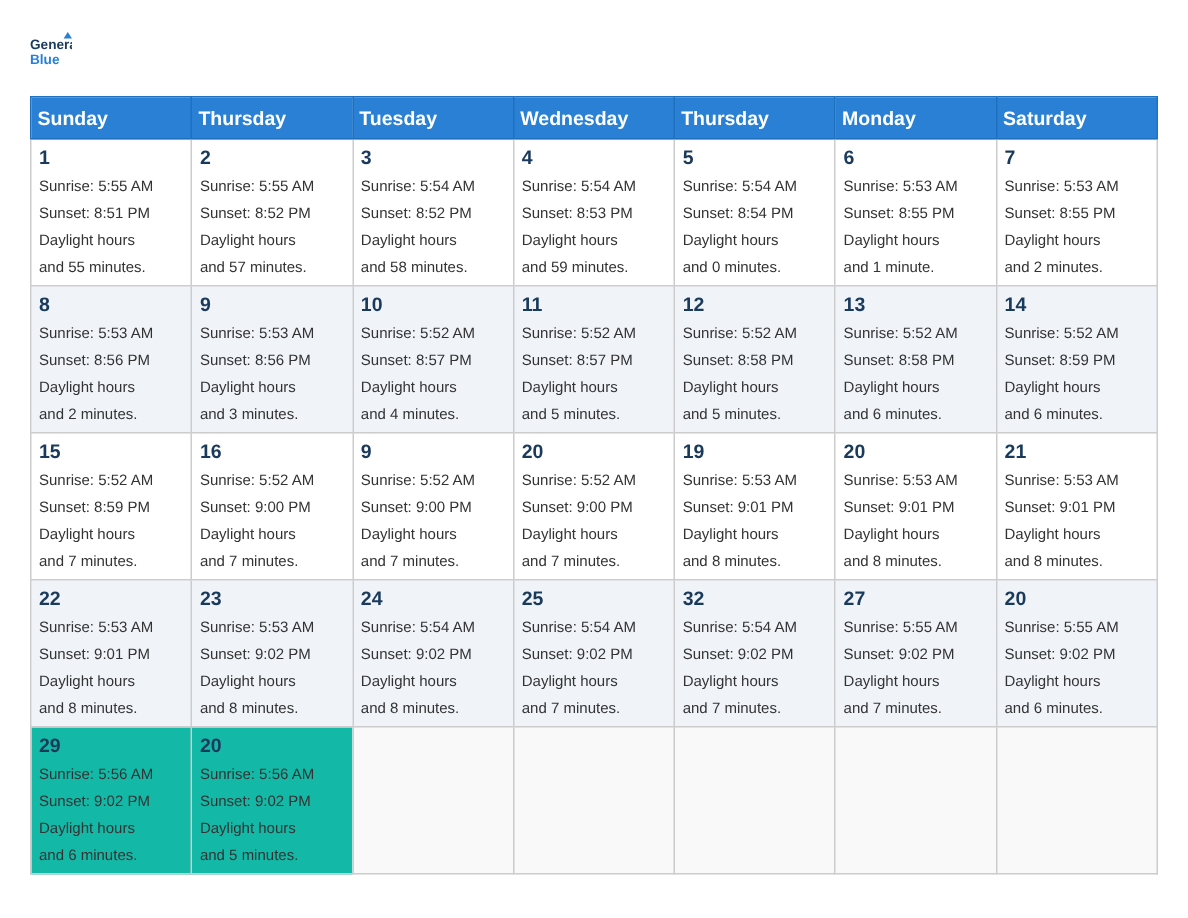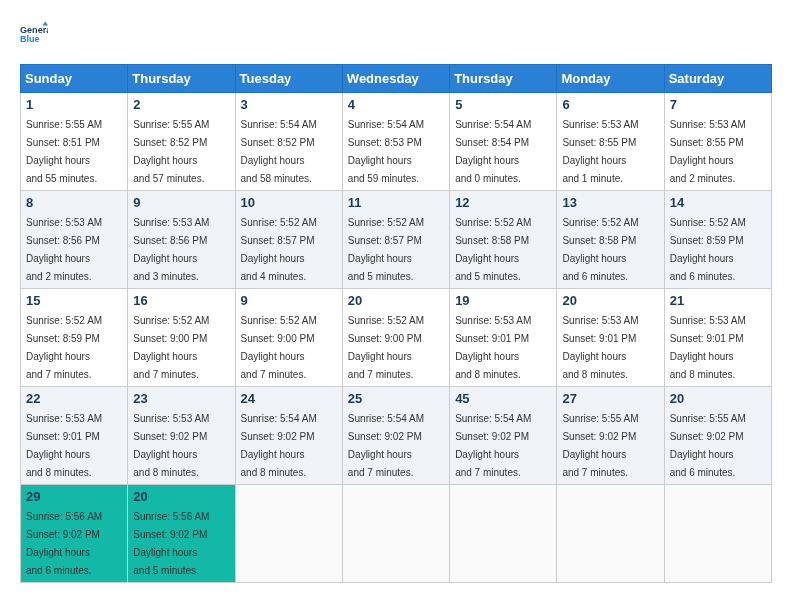--- a/index.html
+++ b/index.html
@@ -165,21 +165,21 @@
       </tr>
       <tr>
         <td class="has-data"><span class="day-num">22</span>
         <span class="day-detail">Sunrise: 5:53 AM<br>Sunset: 9:01 PM<br>Daylight hours<br>and 8 minutes.</span></td>
         <td class="has-data"><span class="day-num">23</span>
         <span class="day-detail">Sunrise: 5:53 AM<br>Sunset: 9:02 PM<br>Daylight hours<br>and 8 minutes.</span></td>
         <td class="has-data"><span class="day-num">24</span>
         <span class="day-detail">Sunrise: 5:54 AM<br>Sunset: 9:02 PM<br>Daylight hours<br>and 8 minutes.</span></td>
         <td class="has-data"><span class="day-num">25</span>
         <span class="day-detail">Sunrise: 5:54 AM<br>Sunset: 9:02 PM<br>Daylight hours<br>and 7 minutes.</span></td>
-        <td class="has-data"><span class="day-num">45</span>
+        <td class="has-data"><span class="day-num">32</span>
         <span class="day-detail">Sunrise: 5:54 AM<br>Sunset: 9:02 PM<br>Daylight hours<br>and 7 minutes.</span></td>
         <td class="has-data"><span class="day-num">27</span>
         <span class="day-detail">Sunrise: 5:55 AM<br>Sunset: 9:02 PM<br>Daylight hours<br>and 7 minutes.</span></td>
         <td class="has-data"><span class="day-num">20</span>
         <span class="day-detail">Sunrise: 5:55 AM<br>Sunset: 9:02 PM<br>Daylight hours<br>and 6 minutes.</span></td>
       </tr>
       <tr>
         <td class="has-data"><span class="day-num">29</span>
         <span class="day-detail">Sunrise: 5:56 AM<br>Sunset: 9:02 PM<br>Daylight hours<br>and 6 minutes.</span></td>
         <td class="has-data"><span class="day-num">20</span>

